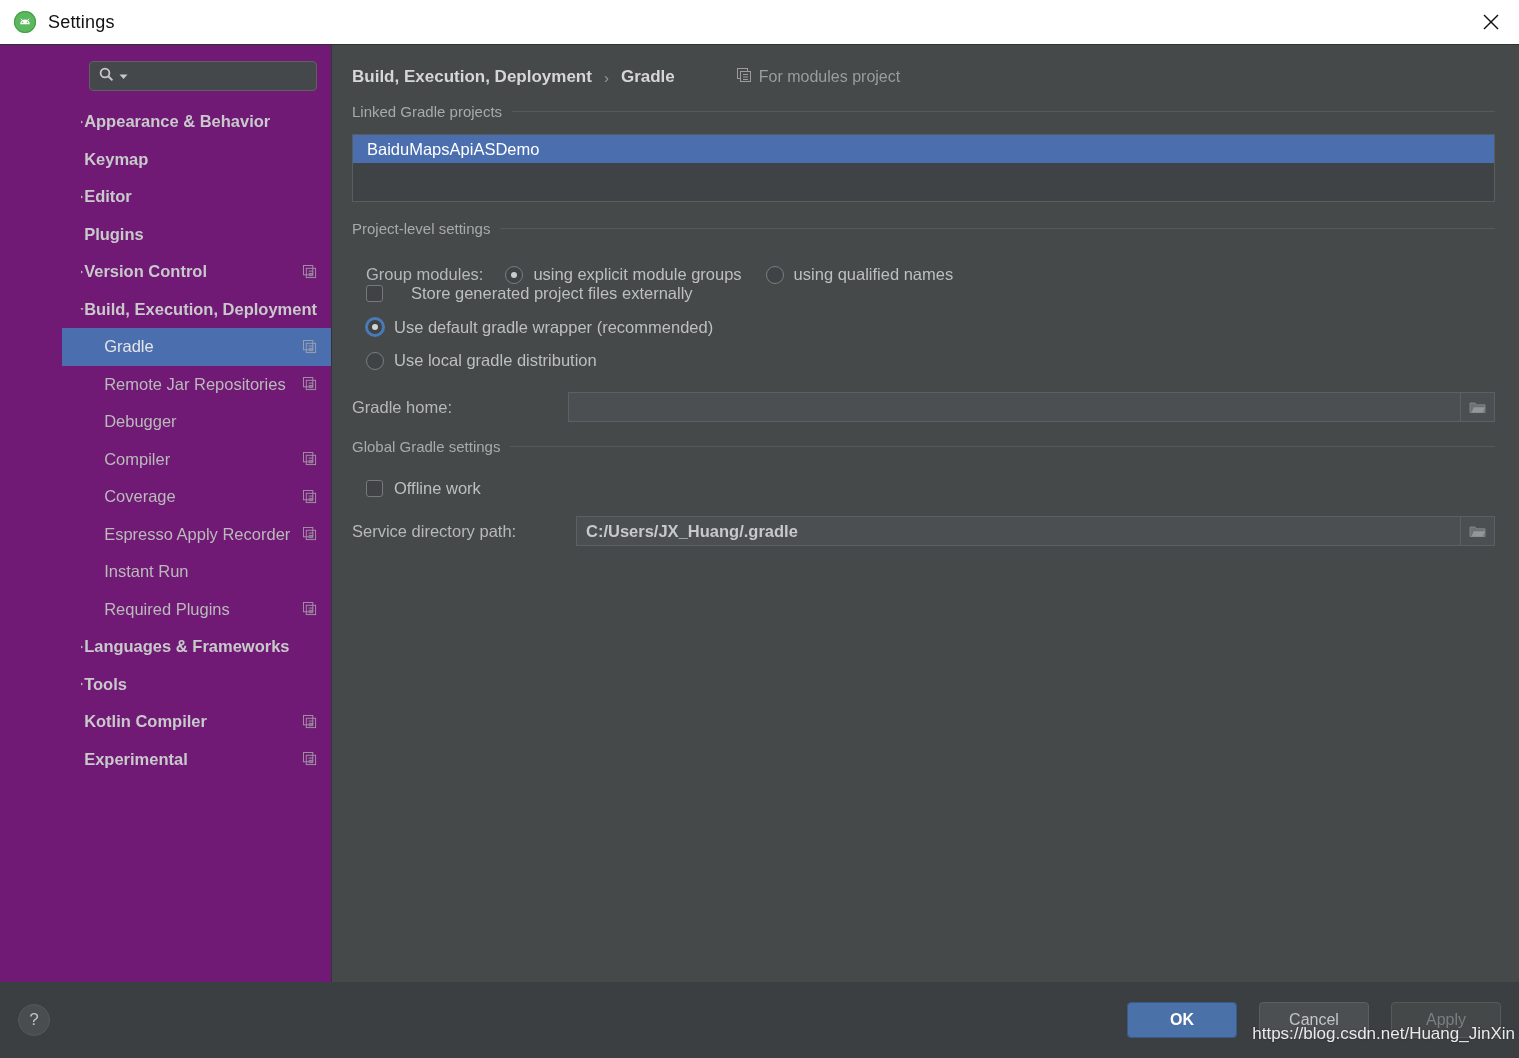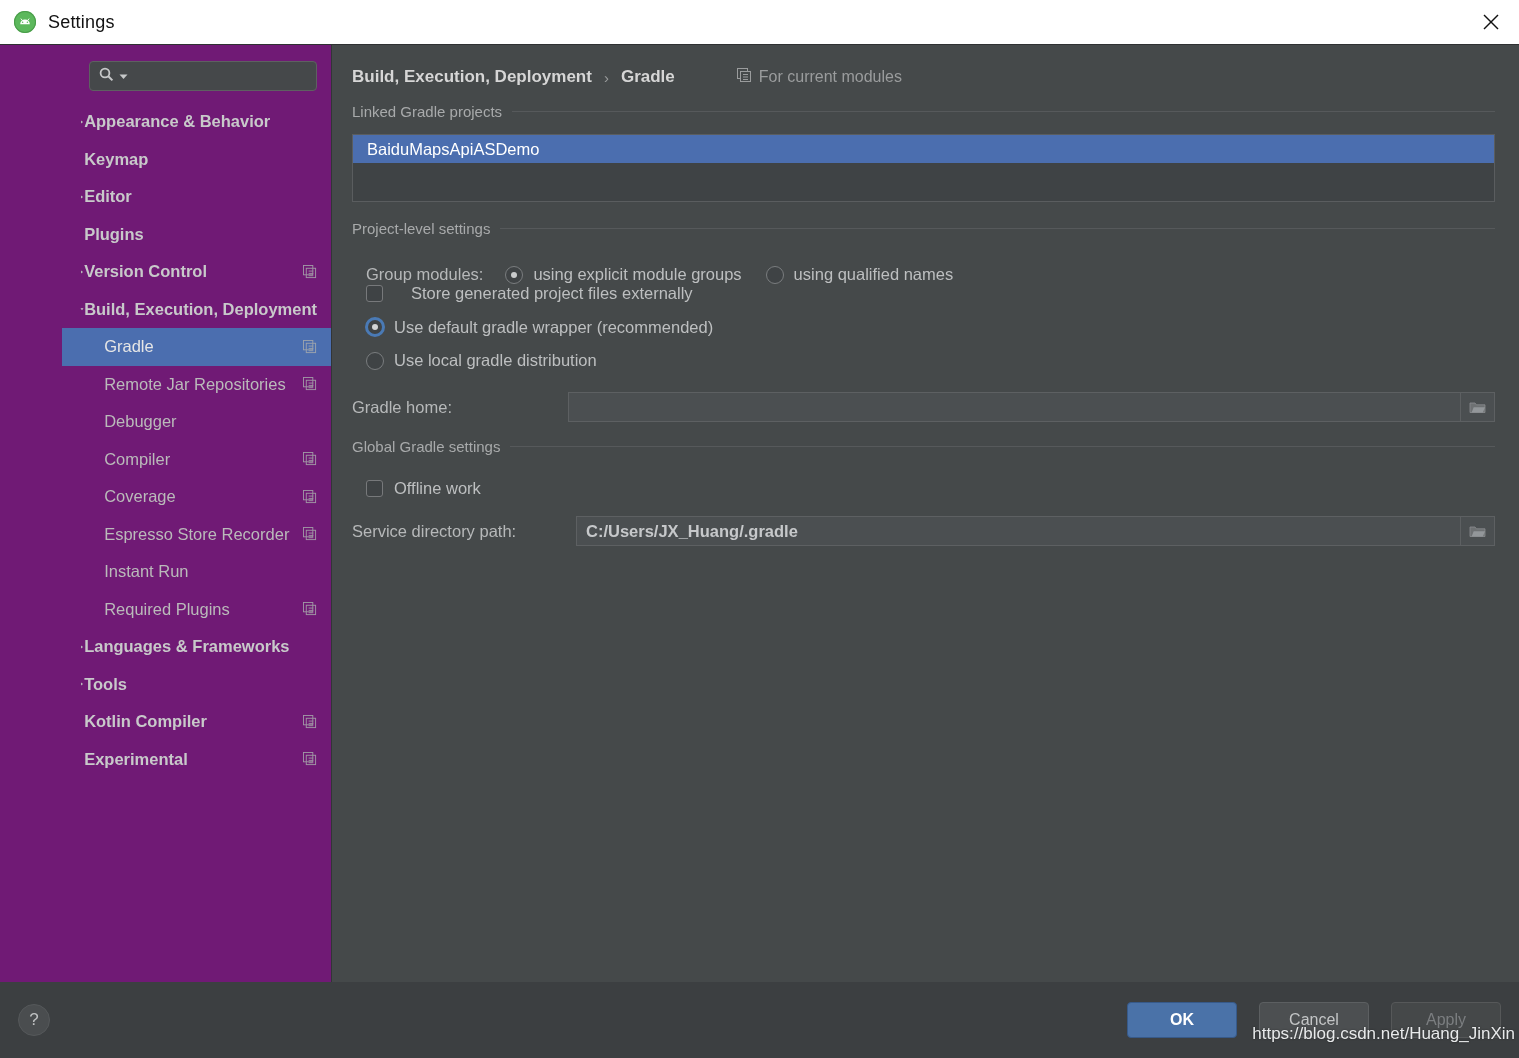--- a/index.html
+++ b/index.html
@@ -370,21 +370,21 @@
                 <rect x="0.5" y="0.5" width="10" height="10" fill="none" stroke="#a9acad"></rect>
                 <rect x="3.5" y="3.5" width="10" height="10" fill="none" stroke="#a9acad"></rect>
                 <line x1="6" y1="6.5" x2="11" y2="6.5" stroke="#a9acad"></line>
                 <line x1="6" y1="9" x2="11" y2="9" stroke="#a9acad"></line>
                 <line x1="6" y1="11.5" x2="11" y2="11.5" stroke="#a9acad"></line>
               </svg>
             </span>
           </div>
           <div class="tree-row lvl1">
             <span class="tw indent1"></span>
-            <span class="tree-label">Espresso Store Recorder</span>
+            <span class="tree-label">Espresso Apply Recorder</span>
             <span class="copy-ic">
               <svg width="14" height="14" viewBox="0 0 15 15">
                 <rect x="0.5" y="0.5" width="10" height="10" fill="none" stroke="#a9acad"></rect>
                 <rect x="3.5" y="3.5" width="10" height="10" fill="none" stroke="#a9acad"></rect>
                 <line x1="6" y1="6.5" x2="11" y2="6.5" stroke="#a9acad"></line>
                 <line x1="6" y1="9" x2="11" y2="9" stroke="#a9acad"></line>
                 <line x1="6" y1="11.5" x2="11" y2="11.5" stroke="#a9acad"></line>
               </svg>
             </span>
           </div>
@@ -459,21 +459,21 @@
         <div id="for-project">
           <span>
             <svg width="15" height="15" viewBox="0 0 15 15">
               <rect x="0.5" y="0.5" width="10" height="10" fill="none" stroke="#9a9c9d"></rect>
               <rect x="3.5" y="3.5" width="10" height="10" fill="#45494a" stroke="#9a9c9d"></rect>
               <line x1="6" y1="6.5" x2="11" y2="6.5" stroke="#9a9c9d"></line>
               <line x1="6" y1="9" x2="11" y2="9" stroke="#9a9c9d"></line>
               <line x1="6" y1="11.5" x2="11" y2="11.5" stroke="#9a9c9d"></line>
             </svg>
           </span>
-          <span class="fp-label">For current modules</span>
+          <span class="fp-label">For modules project</span>
         </div>
       </div>
 
       <div class="group">
         <div class="group-head">
           <span>Linked Gradle projects</span>
           <span class="rule"></span>
         </div>
         <div id="projects-list">
           <div class="proj-item selected">BaiduMapsApiASDemo</div>

